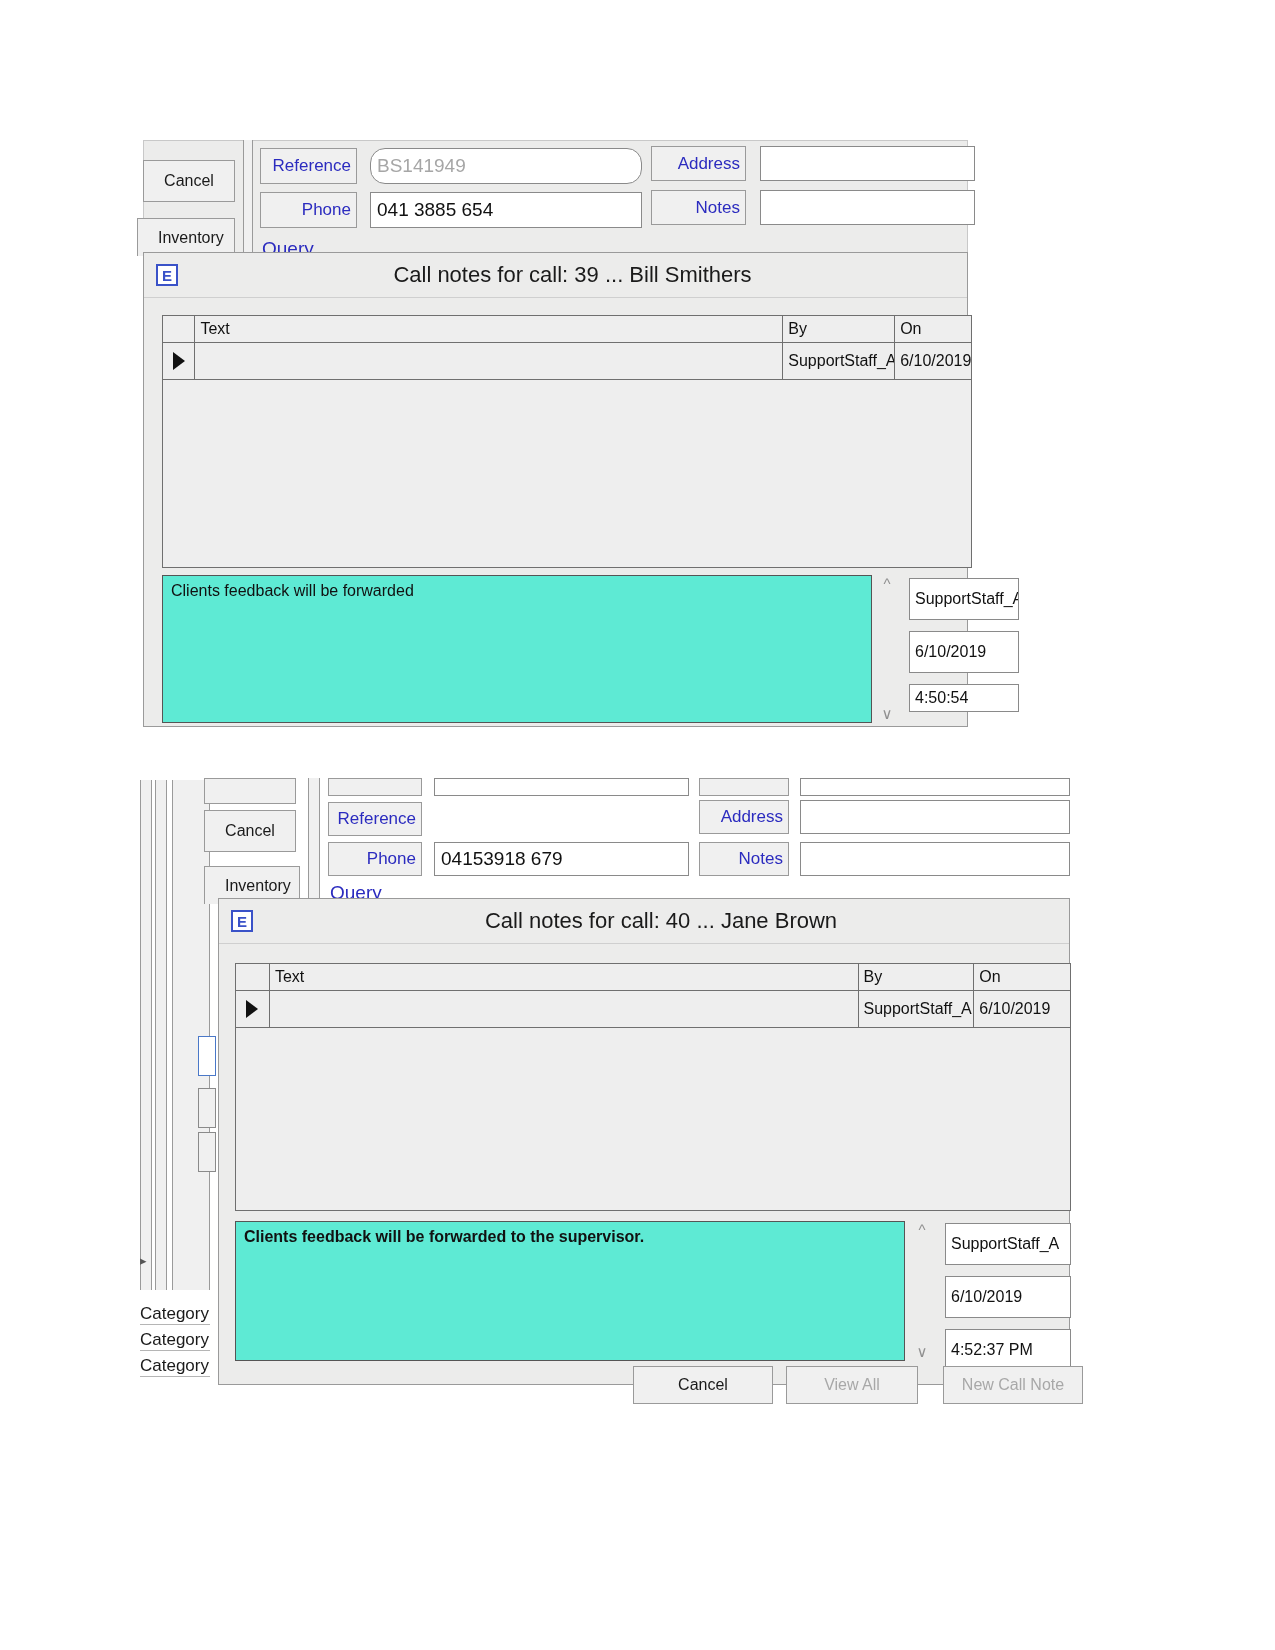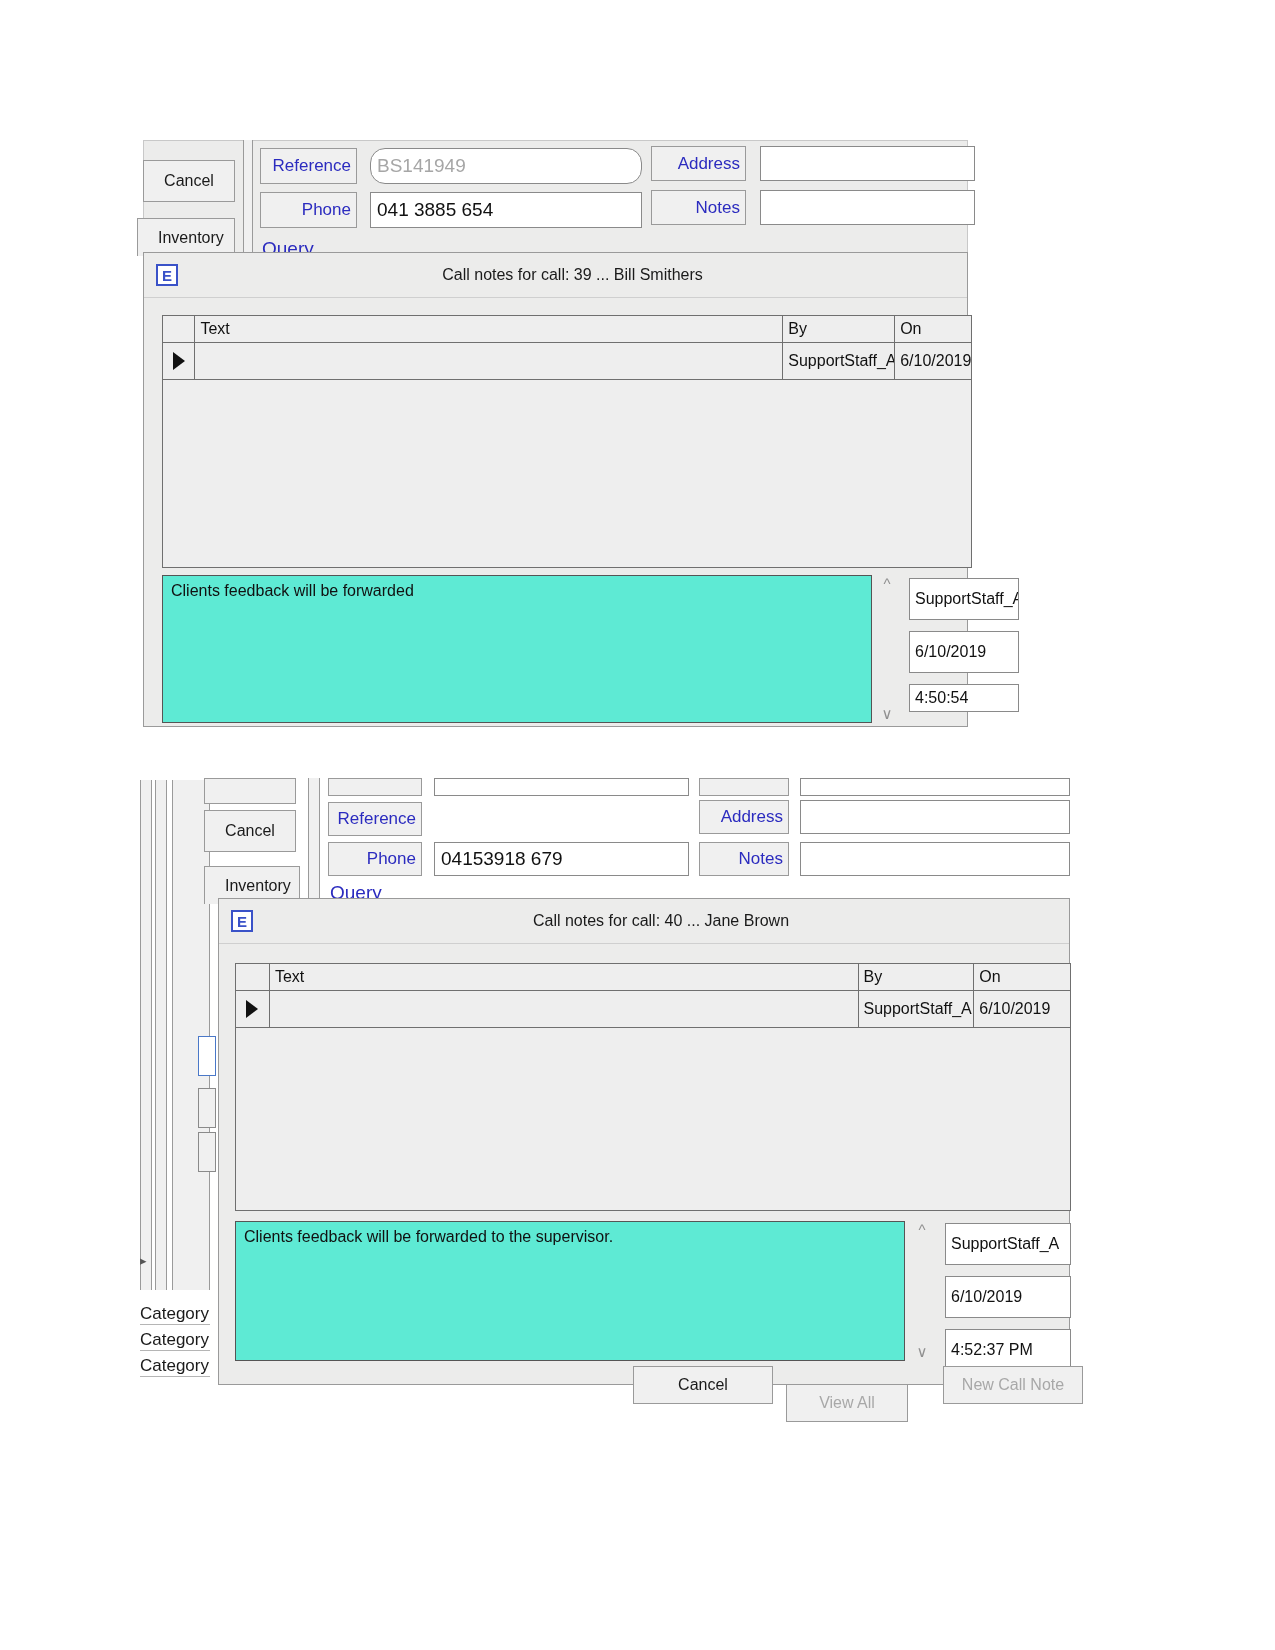--- a/index.html
+++ b/index.html
@@ -14,21 +14,21 @@
   .wfield.ghost{color:#a6a6a6;}
   .btn{box-sizing:border-box;background:#f0f0f0;border:1px solid #9a9a9a;
        display:flex;align-items:center;justify-content:center;font-size:16px;color:#1a1a1a;}
   .btn.disabled{color:#a8a8a8;}
   .tabbtn{box-sizing:border-box;background:#f0f0f0;border:1px solid #9a9a9a;border-bottom:none;
           display:flex;align-items:center;justify-content:flex-start;padding-left:20px;font-size:16px;color:#1a1a1a;}
   
   .dlg{position:absolute;background:#ececeb;border:1px solid #9a9a9a;box-sizing:border-box;}
   .dlg-title{position:absolute;left:0;top:0;right:0;height:44px;background:#ececeb;
              border-bottom:1px solid #cfcfcf;display:flex;align-items:center;}
-  .dlg-title .tt{flex:1;text-align:center;font-size:16px;color:#1a1a1a;}
+  .dlg-title .tt{flex:1;text-align:center;font-size:22px;color:#1a1a1a;}
   .eicon{width:22px;height:22px;margin-left:12px;border:2px solid #3a52c8;color:#3a52c8;
          font-size:15px;font-weight:bold;display:flex;align-items:center;justify-content:center;
          background:#ffffff;box-sizing:border-box;}
   
   .grid{position:absolute;background:#eeeeee;border:1px solid #6f6f6f;box-sizing:border-box;}
   .grid-head{display:flex;height:26px;border-bottom:1px solid #6f6f6f;background:#eeeeee;}
   .grid-row{display:flex;height:36px;border-bottom:1px solid #6f6f6f;background:#eeeeee;}
   .gc{box-sizing:border-box;border-right:1px solid #6f6f6f;display:flex;align-items:center;
       padding-left:5px;font-size:16px;color:#111;overflow:hidden;white-space:nowrap;}
   .gc.sel{justify-content:center;padding-left:0;}
@@ -163,27 +163,27 @@
       <div class="grid-row">
         <div class="gc sel" style="width:34px;">
           <span class="arrowr"></span>
         </div>
         <div class="gc" style="width:590px;"></div>
         <div class="gc" style="width:116px;">SupportStaff_A</div>
         <div class="gc" style="width:96px;border-right:none;">6/10/2019</div>
       </div>
     </div>
 
-    <div class="note" style="left:16px;top:322px;width:670px;height:140px;">Clients feedback will be forwarded to the supervisor.</div>
+    <div class="note" style="left:16px;top:322px;width:670px;height:140px;font-weight:bold;">Clients feedback will be forwarded to the supervisor.</div>
     <div class="sb" style="left:690px;top:322px;height:140px;">
       <span>^</span>
       <span>∨</span>
     </div>
 
     <div class="metaf" style="left:726px;top:324px;width:126px;height:42px;">SupportStaff_A</div>
     <div class="metaf" style="left:726px;top:377px;width:126px;height:42px;">6/10/2019</div>
     <div class="metaf" style="left:726px;top:430px;width:126px;height:42px;">4:52:37 PM</div>
 
     <div class="btn" style="position:absolute;left:414px;top:467px;width:140px;height:38px;">Cancel</div>
-    <div class="btn disabled" style="position:absolute;left:567px;top:467px;width:122px;height:38px;margin-top:18px;">View All</div>
+    <div class="btn disabled" style="position:absolute;left:567px;top:467px;width:132px;height:38px;">View All</div>
     <div class="btn disabled" style="position:absolute;left:724px;top:467px;width:140px;height:38px;">New Call Note</div>
   </div>
 </div>
 
 </body></html>

